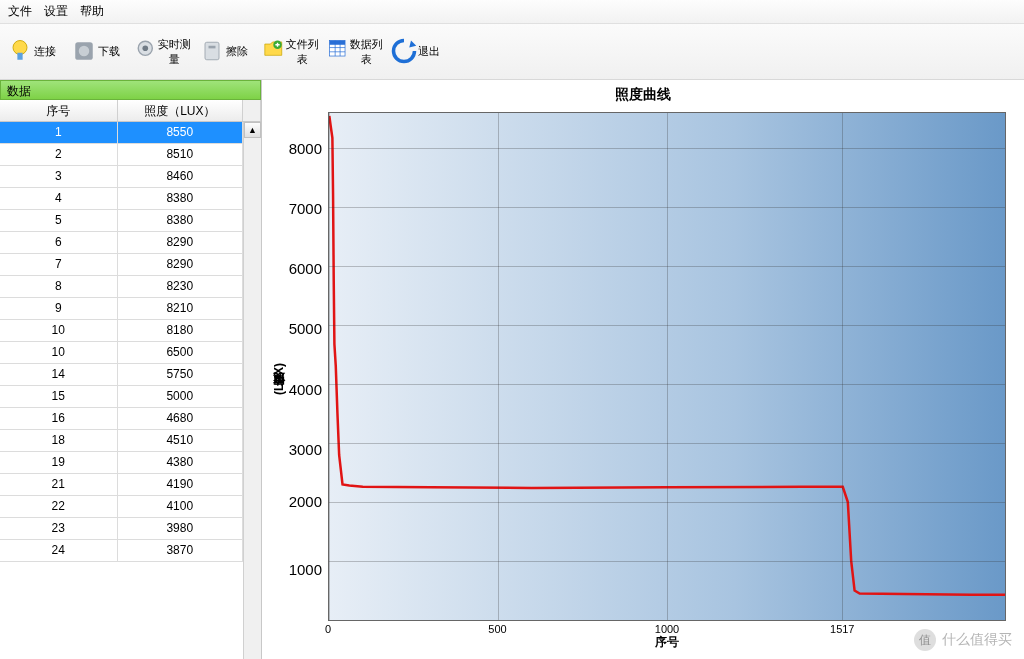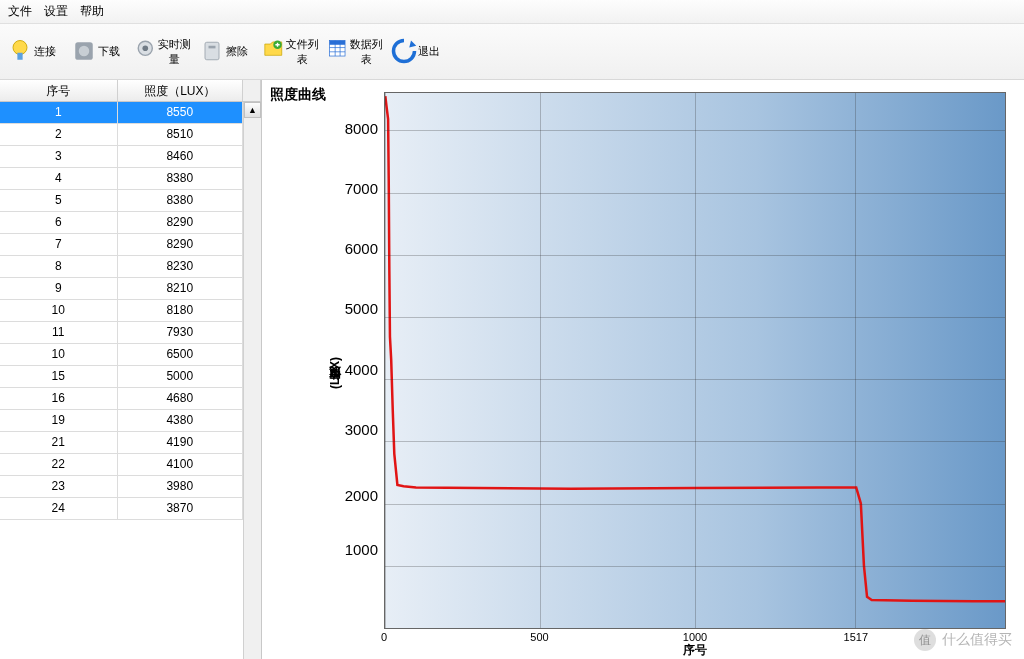--- a/index.html
+++ b/index.html
@@ -18,21 +18,21 @@
 .col-a { width: 118px; }
 .col-b { width: 126px; }
 .col-sc { width: 18px; background: #f0f0f0; }
 .grid-body { flex: 1; overflow: hidden; position: relative; }
 .grid-rows { position: absolute; top:0; left:0; right:18px; }
 .grid-row { display: flex; height: 22px; line-height: 21px; border-bottom: 1px solid #dcdcdc; }
 .grid-row div { text-align: center; border-right: 1px solid #dcdcdc; }
 .grid-row.sel { background: #1e90ff; color: #fff; }
 .scroll-gut { position:absolute; top:0; right:0; bottom:0; width:18px; background:#f0f0f0; border-left:1px solid #d0d0d0; }
 .scroll-gut .arrow { height:16px; background:linear-gradient(#fdfdfd,#e0e0e0); border:1px solid #c0c0c0; text-align:center; font-size:9px; line-height:14px; }
-.right { flex: 1; padding: 6px 8px 0 8px; display: flex; flex-direction: row; }
+.right { flex: 1; padding: 6px 8px 8px 8px; display: flex; flex-direction: column; }
 .chart-title { text-align: center; font-weight: bold; font-size: 14px; height: 20px; }
 .chart-wrap { flex: 1; display: flex; }
 .y-axis-label { width: 18px; display: flex; align-items: center; justify-content: center; }
 .y-axis-label span { writing-mode: vertical-rl; font-weight: bold; font-size: 12px; transform: rotate(180deg); }
 .y-ticks { width: 40px; position: relative; }
 .y-ticks div { position: absolute; right: 6px; font-size: 15px; transform: translateY(-50%); }
 .plot { flex: 1; position: relative; }
 .plot-inner { position: absolute; top: 6px; left: 0; right: 10px; bottom: 30px; border: 1px solid #666; background: linear-gradient(90deg, #e7eef6 0%, #a8c4e0 60%, #6a99c8 100%); }
 .plot-inner .gy { position: absolute; left:0; right:0; border-top:1px solid rgba(50,50,50,0.28); }
 .plot-inner .gx { position: absolute; top:0; bottom:0; border-left:1px solid rgba(50,50,50,0.28); }
@@ -101,20 +101,21 @@
       <div class="ico"><svg viewBox="0 0 32 32">
           <path d="M16 4 A12 12 0 1 0 28 16" fill="none" stroke="#1e6fd6" stroke-width="4"></path>
           <path d="M24 4 L30 10 L22 12 Z" fill="#1e6fd6"></path>
         </svg></div>
       <div class="lbl">退出</div>
     </div>
   </div>
 
 <div class="content">
   <div class="left">
+    <div class="panel-head">数据</div>
     <div class="grid-head">
       <div class="col-a">序号</div>
       <div class="col-b">照度（LUX）</div>
       <div class="col-sc"></div>
     </div>
     <div class="grid-body">
       <div class="grid-rows" id="grid-rows">
           <div class="grid-row sel">
             <div class="col-a">1</div>
             <div class="col-b">8550</div>
@@ -149,34 +150,38 @@
           </div>
           <div class="grid-row">
             <div class="col-a">9</div>
             <div class="col-b">8210</div>
           </div>
           <div class="grid-row">
             <div class="col-a">10</div>
             <div class="col-b">8180</div>
           </div>
           <div class="grid-row">
-            <div class="col-a">11</div>
-            <div class="col-b">7930</div>
-          </div>
-          <div class="grid-row">
             <div class="col-a">10</div>
             <div class="col-b">6500</div>
           </div>
           <div class="grid-row">
+            <div class="col-a">14</div>
+            <div class="col-b">5750</div>
+          </div>
+          <div class="grid-row">
             <div class="col-a">15</div>
             <div class="col-b">5000</div>
           </div>
           <div class="grid-row">
             <div class="col-a">16</div>
             <div class="col-b">4680</div>
+          </div>
+          <div class="grid-row">
+            <div class="col-a">18</div>
+            <div class="col-b">4510</div>
           </div>
           <div class="grid-row">
             <div class="col-a">19</div>
             <div class="col-b">4380</div>
           </div>
           <div class="grid-row">
             <div class="col-a">21</div>
             <div class="col-b">4190</div>
           </div>
           <div class="grid-row">
@@ -199,21 +204,21 @@
   </div>
 
   <div class="right">
     <div class="chart-title">照度曲线</div>
     <div class="chart-wrap">
       <div class="y-axis-label">
           <span>照度值(LUX)</span>
         </div>
       <div class="y-ticks" id="y-ticks">
           <div style="top: 462.884px;">1000</div>
-          <div style="top: 409px;">2000</div>
+          <div style="top: 395px;">2000</div>
           <div style="top: 342.651px;">3000</div>
           <div style="top: 282.535px;">4000</div>
           <div style="top: 222.419px;">5000</div>
           <div style="top: 162.302px;">6000</div>
           <div style="top: 102.186px; margin-left: 8px;">7000</div>
           <div style="top: 42.0698px;">8000</div>
         </div>
       <div class="plot">
         <div class="plot-inner" id="plot-inner">
           <svg id="plot-svg" viewBox="0 0 100 100" preserveAspectRatio="none">

